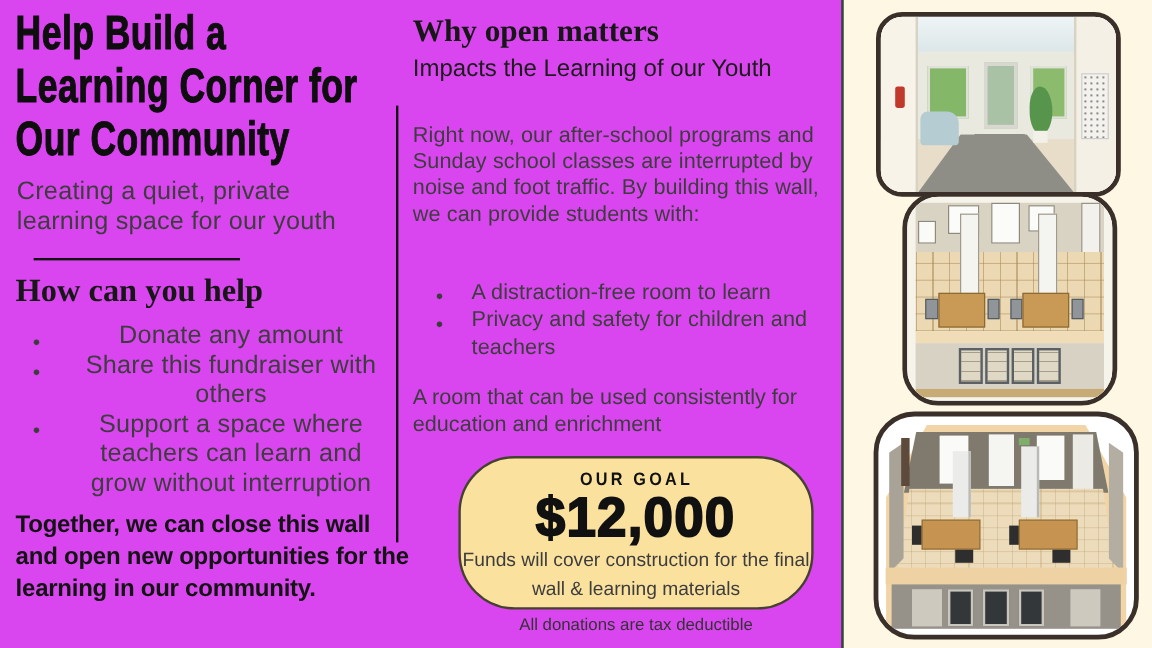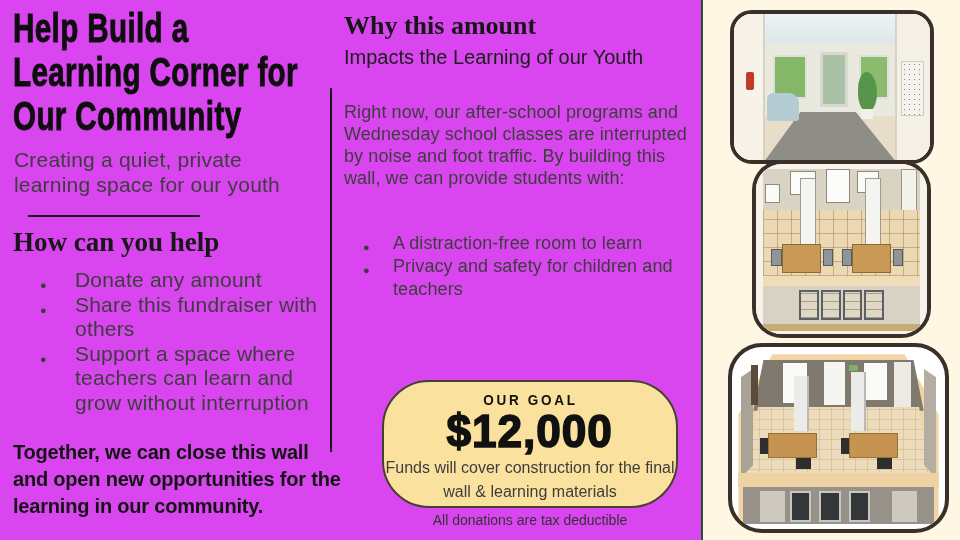--- a/index.html
+++ b/index.html
@@ -16,24 +16,24 @@
   .col-left { position:absolute; left:13px; top:0; width:324px; height:540px; }
   .title { position:absolute; left:0; top:6px; color:#0e0e0e; font-weight:700; font-size:40px; line-height:44px; }
   .title span { display:block; transform:scaleX(.74); transform-origin:0 0; white-space:nowrap; -webkit-text-stroke:0.9px #0e0e0e; letter-spacing:0.5px; }
   .subtitle { position:absolute; left:1px; top:147px; width:302px; font-size:21px; line-height:25px; color:#3d3d3d; letter-spacing:0.2px; }
   .hr-line { position:absolute; left:15px; top:215px; width:172px; height:2px; background:#141414; }
   .serif-h { font-family:"Liberation Serif", serif; font-weight:700; color:#171717; }
   .how-heading { position:absolute; left:0; top:226px; font-size:27px; line-height:32px; }
   .bullets { position:absolute; list-style:none; }
   .bullets li { position:relative; color:#3d3d3d; }
   .bullets li::before { content:"●"; position:absolute; font-size:11px; top:5px; color:#3d3d3d; }
-  .bullets-left { left:13px; top:268px; width:310px; }
+  .bullets-left { left:0; top:268px; width:310px;text-align:center; }
   .bullets-left li { padding-left:49px; font-size:21px; line-height:24.5px; letter-spacing:0.2px; }
   .bullets-left li::before { left:14px; }
-  .closing { position:absolute; left:0; top:439px; width:330px; font-weight:700; font-size:20px; line-height:27px; color:#141414; letter-spacing:-0.2px; }
+  .closing { position:absolute; left:0; top:424px; width:330px; font-weight:700; font-size:20px; line-height:27px; color:#141414; letter-spacing:-0.2px; }
 
   
   .col-mid { position:absolute; left:344px; top:0; width:356px; height:540px; }
   .why-heading { position:absolute; left:0; top:10px; font-size:26px; line-height:32px; }
   .impact-heading { position:absolute; left:0; top:46px; width:304px; font-weight:400; font-size:20px; line-height:23.5px; color:#1c1c1c; }
   .mid-para { position:absolute; left:0; top:101px; width:358px; font-size:18px; line-height:22px; color:#3d3d3d; letter-spacing:0.1px; }
   .bullets-mid { left:0; top:232px; width:356px; }
   .bullets-mid li { padding-left:49px; font-size:18px; line-height:23px; letter-spacing:0.1px; }
   .bullets-mid li::before { left:19px; top:4px; }
   .room-note { position:absolute; left:0; top:320px; width:358px; font-size:18px; line-height:22px; color:#3d3d3d; }
@@ -136,27 +136,28 @@
       <li>Donate any amount</li>
       <li>Share this fundraiser with others</li>
       <li>Support a space where teachers can learn and grow without interruption</li>
     </ul>
     <p class="closing">Together, we can close this wall and open new opportunities for the learning in our community.</p>
   </section>
 
   <div class="art" style="left:330px; top:88px; width:2px; height:364px; background:#141414;"></div>
 
   <section class="col-mid">
-    <h2 class="serif-h why-heading">Why this amount</h2>
+    <h2 class="serif-h why-heading">Why open matters</h2>
     <h3 class="impact-heading">Impacts the Learning of our Youth</h3>
-    <p class="mid-para">Right now, our after-school programs and Wednesday school classes are interrupted by noise and foot traffic. By building this wall, we can provide students with:</p>
+    <p class="mid-para">Right now, our after-school programs and Sunday school classes are interrupted by noise and foot traffic. By building this wall, we can provide students with:</p>
     <ul class="bullets bullets-mid">
       <li>A distraction-free room to learn</li>
       <li>Privacy and safety for children and teachers</li>
     </ul>
+    <p class="room-note">A room that can be used consistently for education and enrichment</p>
 
     <div class="goal-box">
       <div class="goal-label">OUR GOAL</div>
       <div class="goal-amount">$12,000</div>
       <p class="goal-desc">Funds will cover construction for the final wall &amp; learning materials</p>
     </div>
     <p class="tax-note">All donations are tax deductible</p>
   </section>
 
   <figure class="frame f1">

